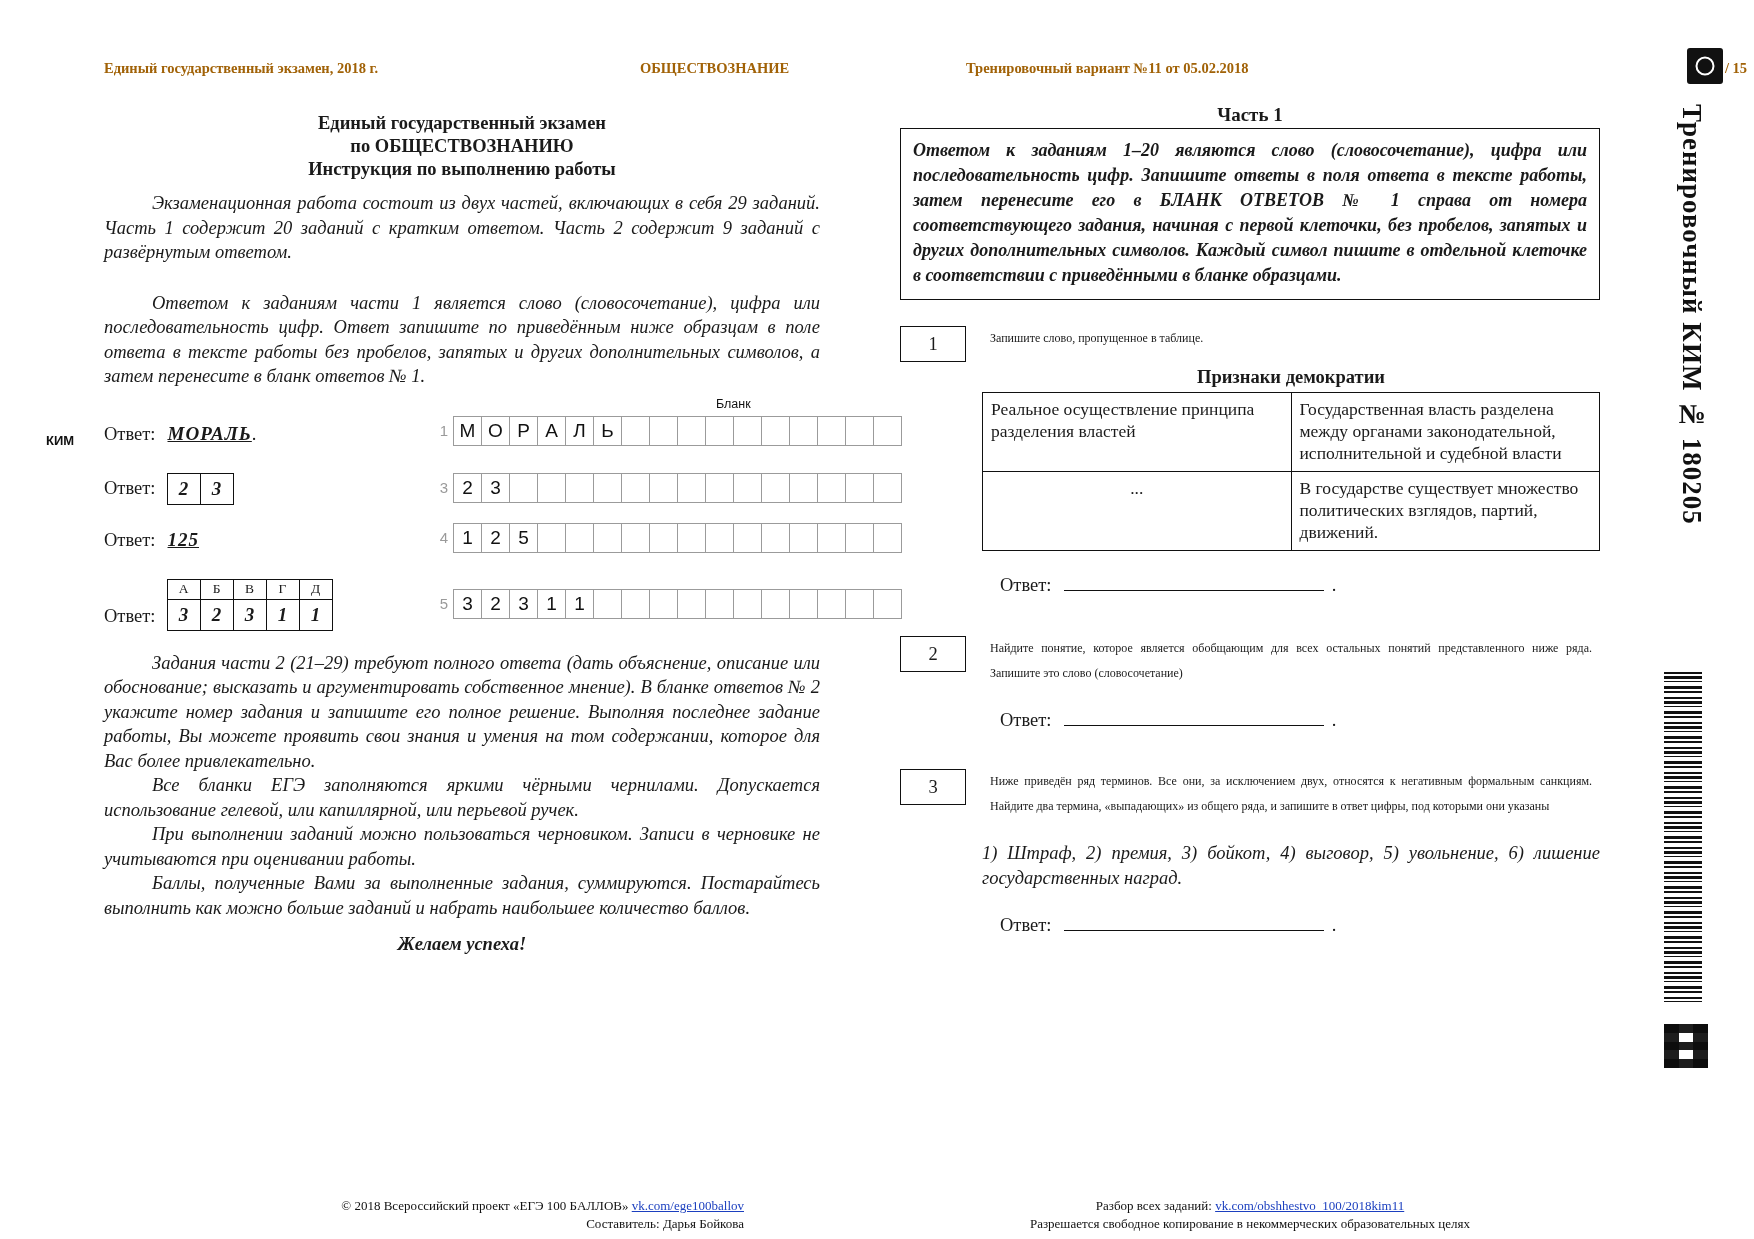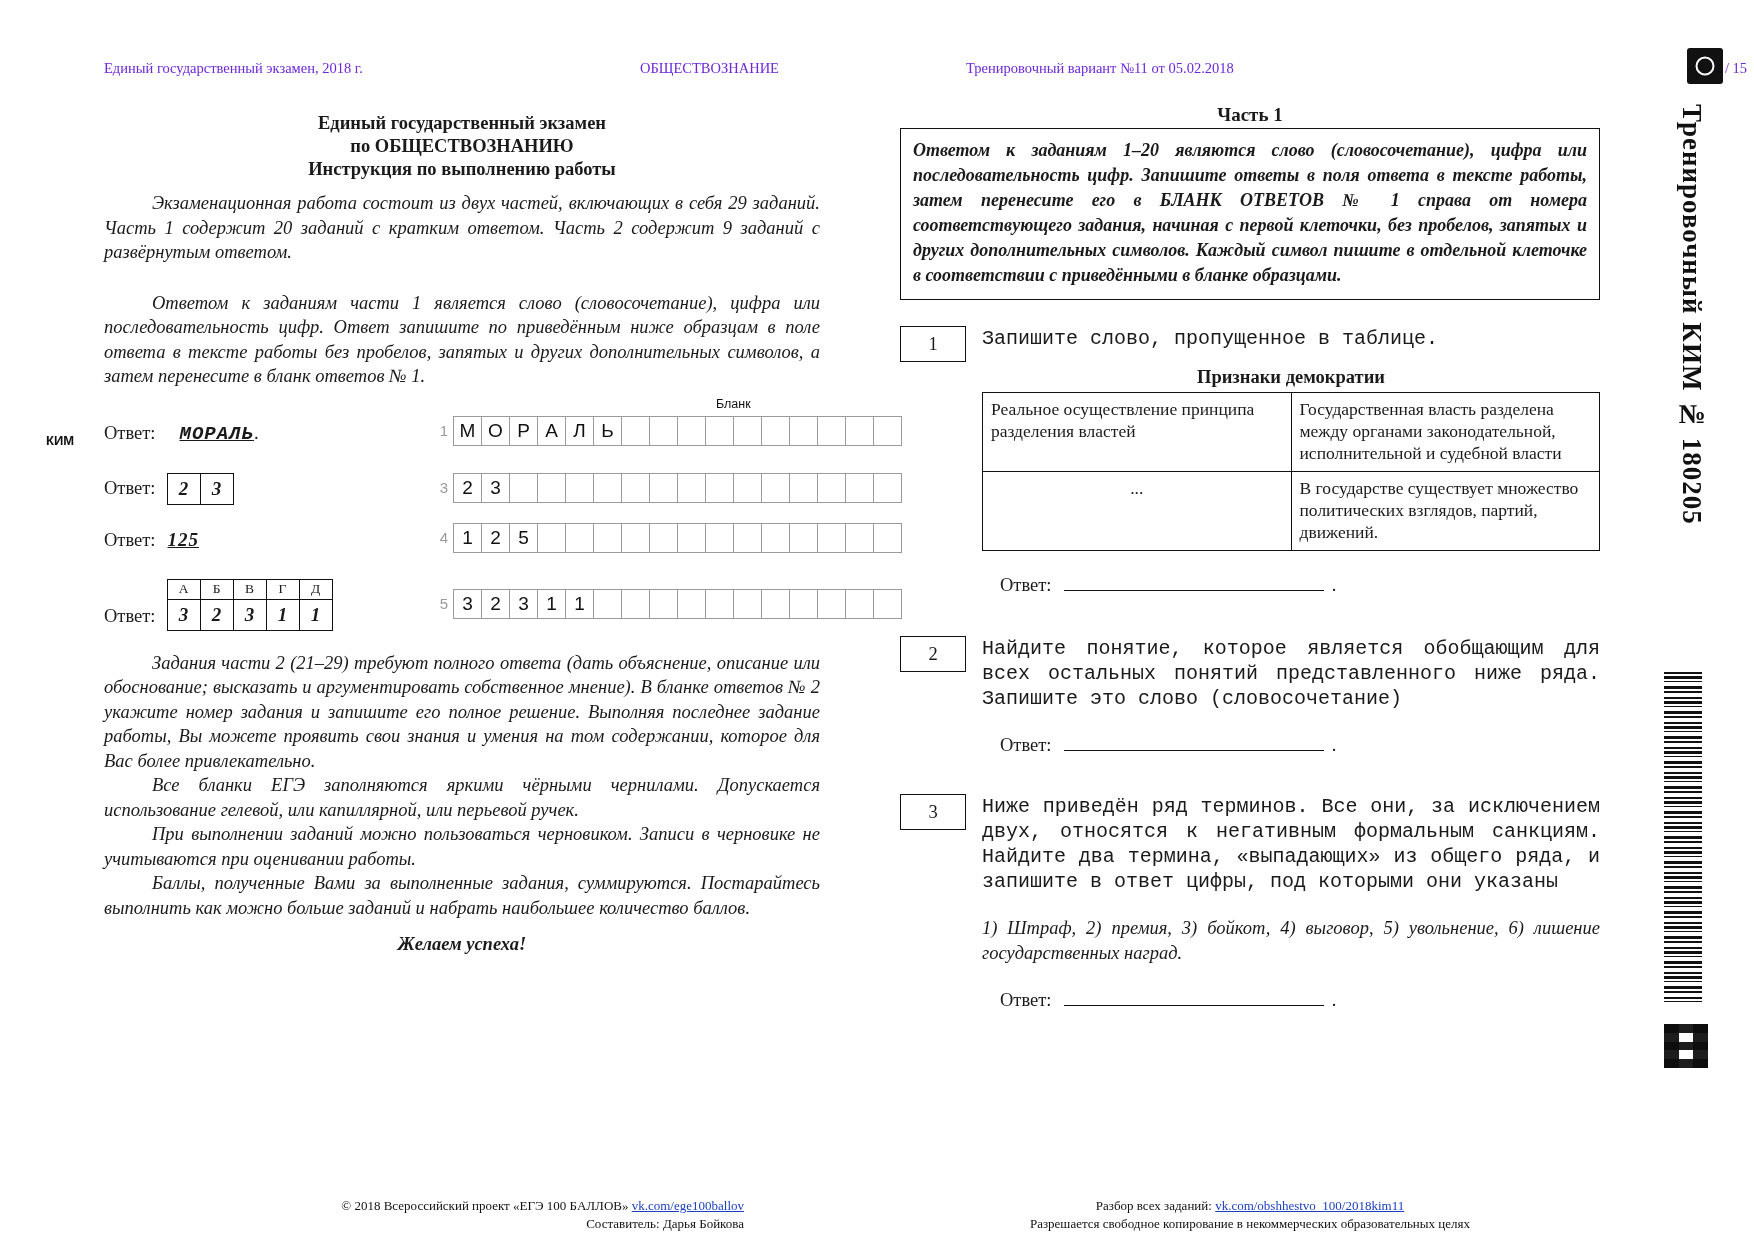--- a/index.html
+++ b/index.html
@@ -22,22 +22,23 @@
     width: 1754px;
     height: 1239px;
   }
 
   
   .hdr {
     position: absolute;
     top: 60px;
     font-size: 14.5px;
     font-family: "Liberation Serif", serif;
-    color: #6d28d9;
+    color: #a16207;
     white-space: nowrap;
+    font-weight: bold;
   }
   .hdr-left   { left: 104px; }
   .hdr-center { left: 640px; }
   .hdr-right  { left: 966px; text-align: center; }
   .hdr-page   { left: 1714px; text-align: center; }
 
   .hdr-logo {
     position: absolute;
     left: 1687px;
     top: 48px;
@@ -246,25 +247,24 @@
     left: 0; top: 0;
     width: 64px;
     height: 34px;
     border: 1px solid #111;
     display: flex;
     align-items: center;
     justify-content: center;
     font-size: 18.5px;
   }
   .task-text {
-    font-size: 20px;
+    font-size: 12px;
     line-height: 25px;
     text-align: justify;
-    margin: 0;
-    font-family: Liberation Mono, monospace;
+    margin: 8px;
   }
   .task-italic {
     font-style: italic;
     font-size: 18.5px;
     line-height: 25px;
     margin: 22px 0 0 0;
     text-align: justify;
   }
   .answer-line {
     margin-top: 24px;
@@ -353,21 +353,21 @@
     <p class="body">Экзаменационная работа состоит из двух частей, включающих в себя 29 заданий. Часть 1 содержит 20 заданий с кратким ответом. Часть 2 содержит 9 заданий с развёрнутым ответом.</p>
     <div class="gap-26"></div>
     <p class="body">Ответом к заданиям части 1 является слово (словосочетание), цифра или последовательность цифр. Ответ запишите по приведённым ниже образцам в поле ответа в тексте работы без пробелов, запятых и других дополнительных символов, а затем перенесите в бланк ответов № 1.</p>
 
     <div class="samples">
       <div class="kim-label">КИМ</div>
       <div class="blank-label">Бланк</div>
 
       <div class="ans-row" style="top:12px;">
         <span class="ans-word">Ответ:</span>
-        <span class="hand" style="margin-left:20px;font-family:Liberation Mono, monospace;">МОРАЛЬ</span><span class="ans-word">.</span>
+        <span class="hand" style="margin-left:8px;">МОРАЛЬ</span><span class="ans-word">.</span>
       </div>
       <div class="strip" style="top:5px; left:330px;">
         <div class="num">1</div>
         <div class="boxes">
           <div class="bx">М</div>
           <div class="bx">О</div>
           <div class="bx">Р</div>
           <div class="bx">А</div>
           <div class="bx">Л</div>
           <div class="bx">Ь</div>

